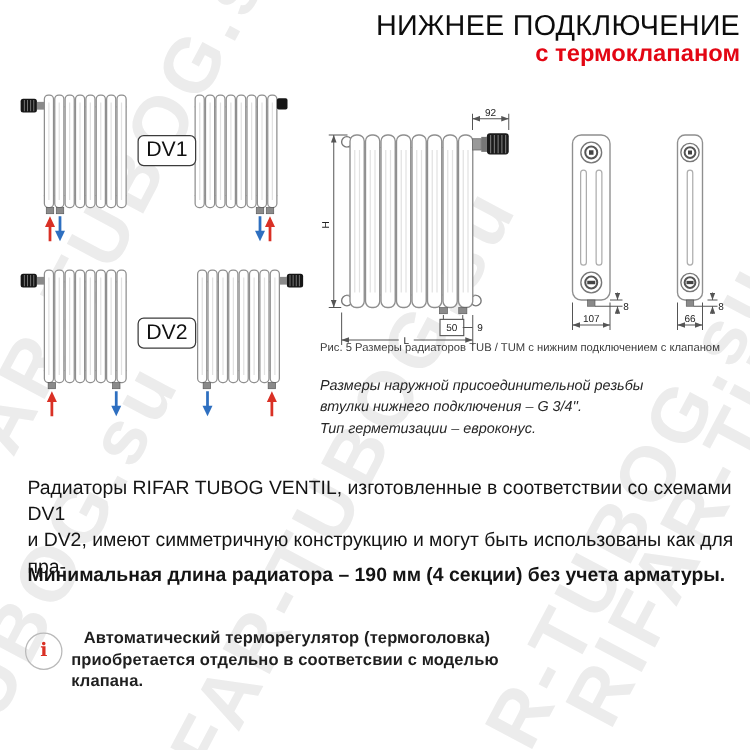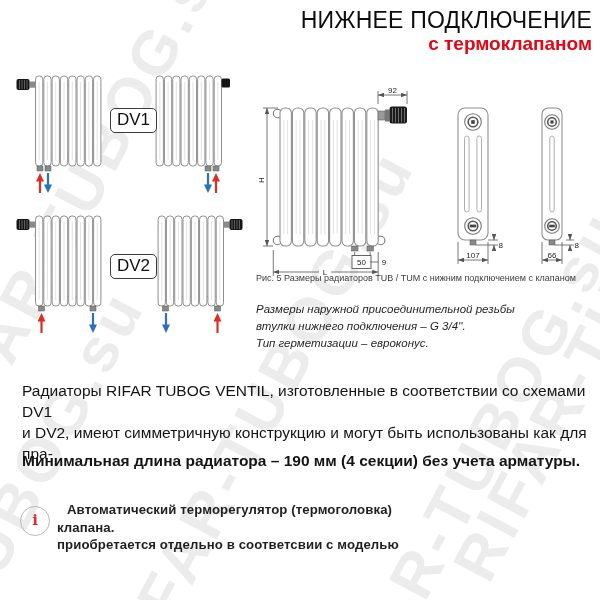--- a/index.html
+++ b/index.html
@@ -273,19 +273,19 @@
 
     <div class="p1">
       <div>Радиаторы RIFAR TUBOG VENTIL, изготовленные в соответствии со схемами DV1</div>
       <div>и DV2, имеют симметричную конструкцию и могут быть использованы как для пра-</div>
     </div>
     <div class="p2">Минимальная длина радиатора – 190 мм (4 секции) без учета арматуры.</div>
 
     <div class="info-circle">i</div>
     <div class="info-text">
       <div class="ind">Автоматический терморегулятор (термоголовка)</div>
+      <div>приобретается отдельно в соответсвии с моделью</div>
       <div>клапана.</div>
-      <div>приобретается отдельно в соответсвии с моделью</div>
     </div>
 
     <div class="copyright">все права защищены ООО «КАРЭ» 2024г.</div>
   </div>
 </div>
 
 </body></html>

